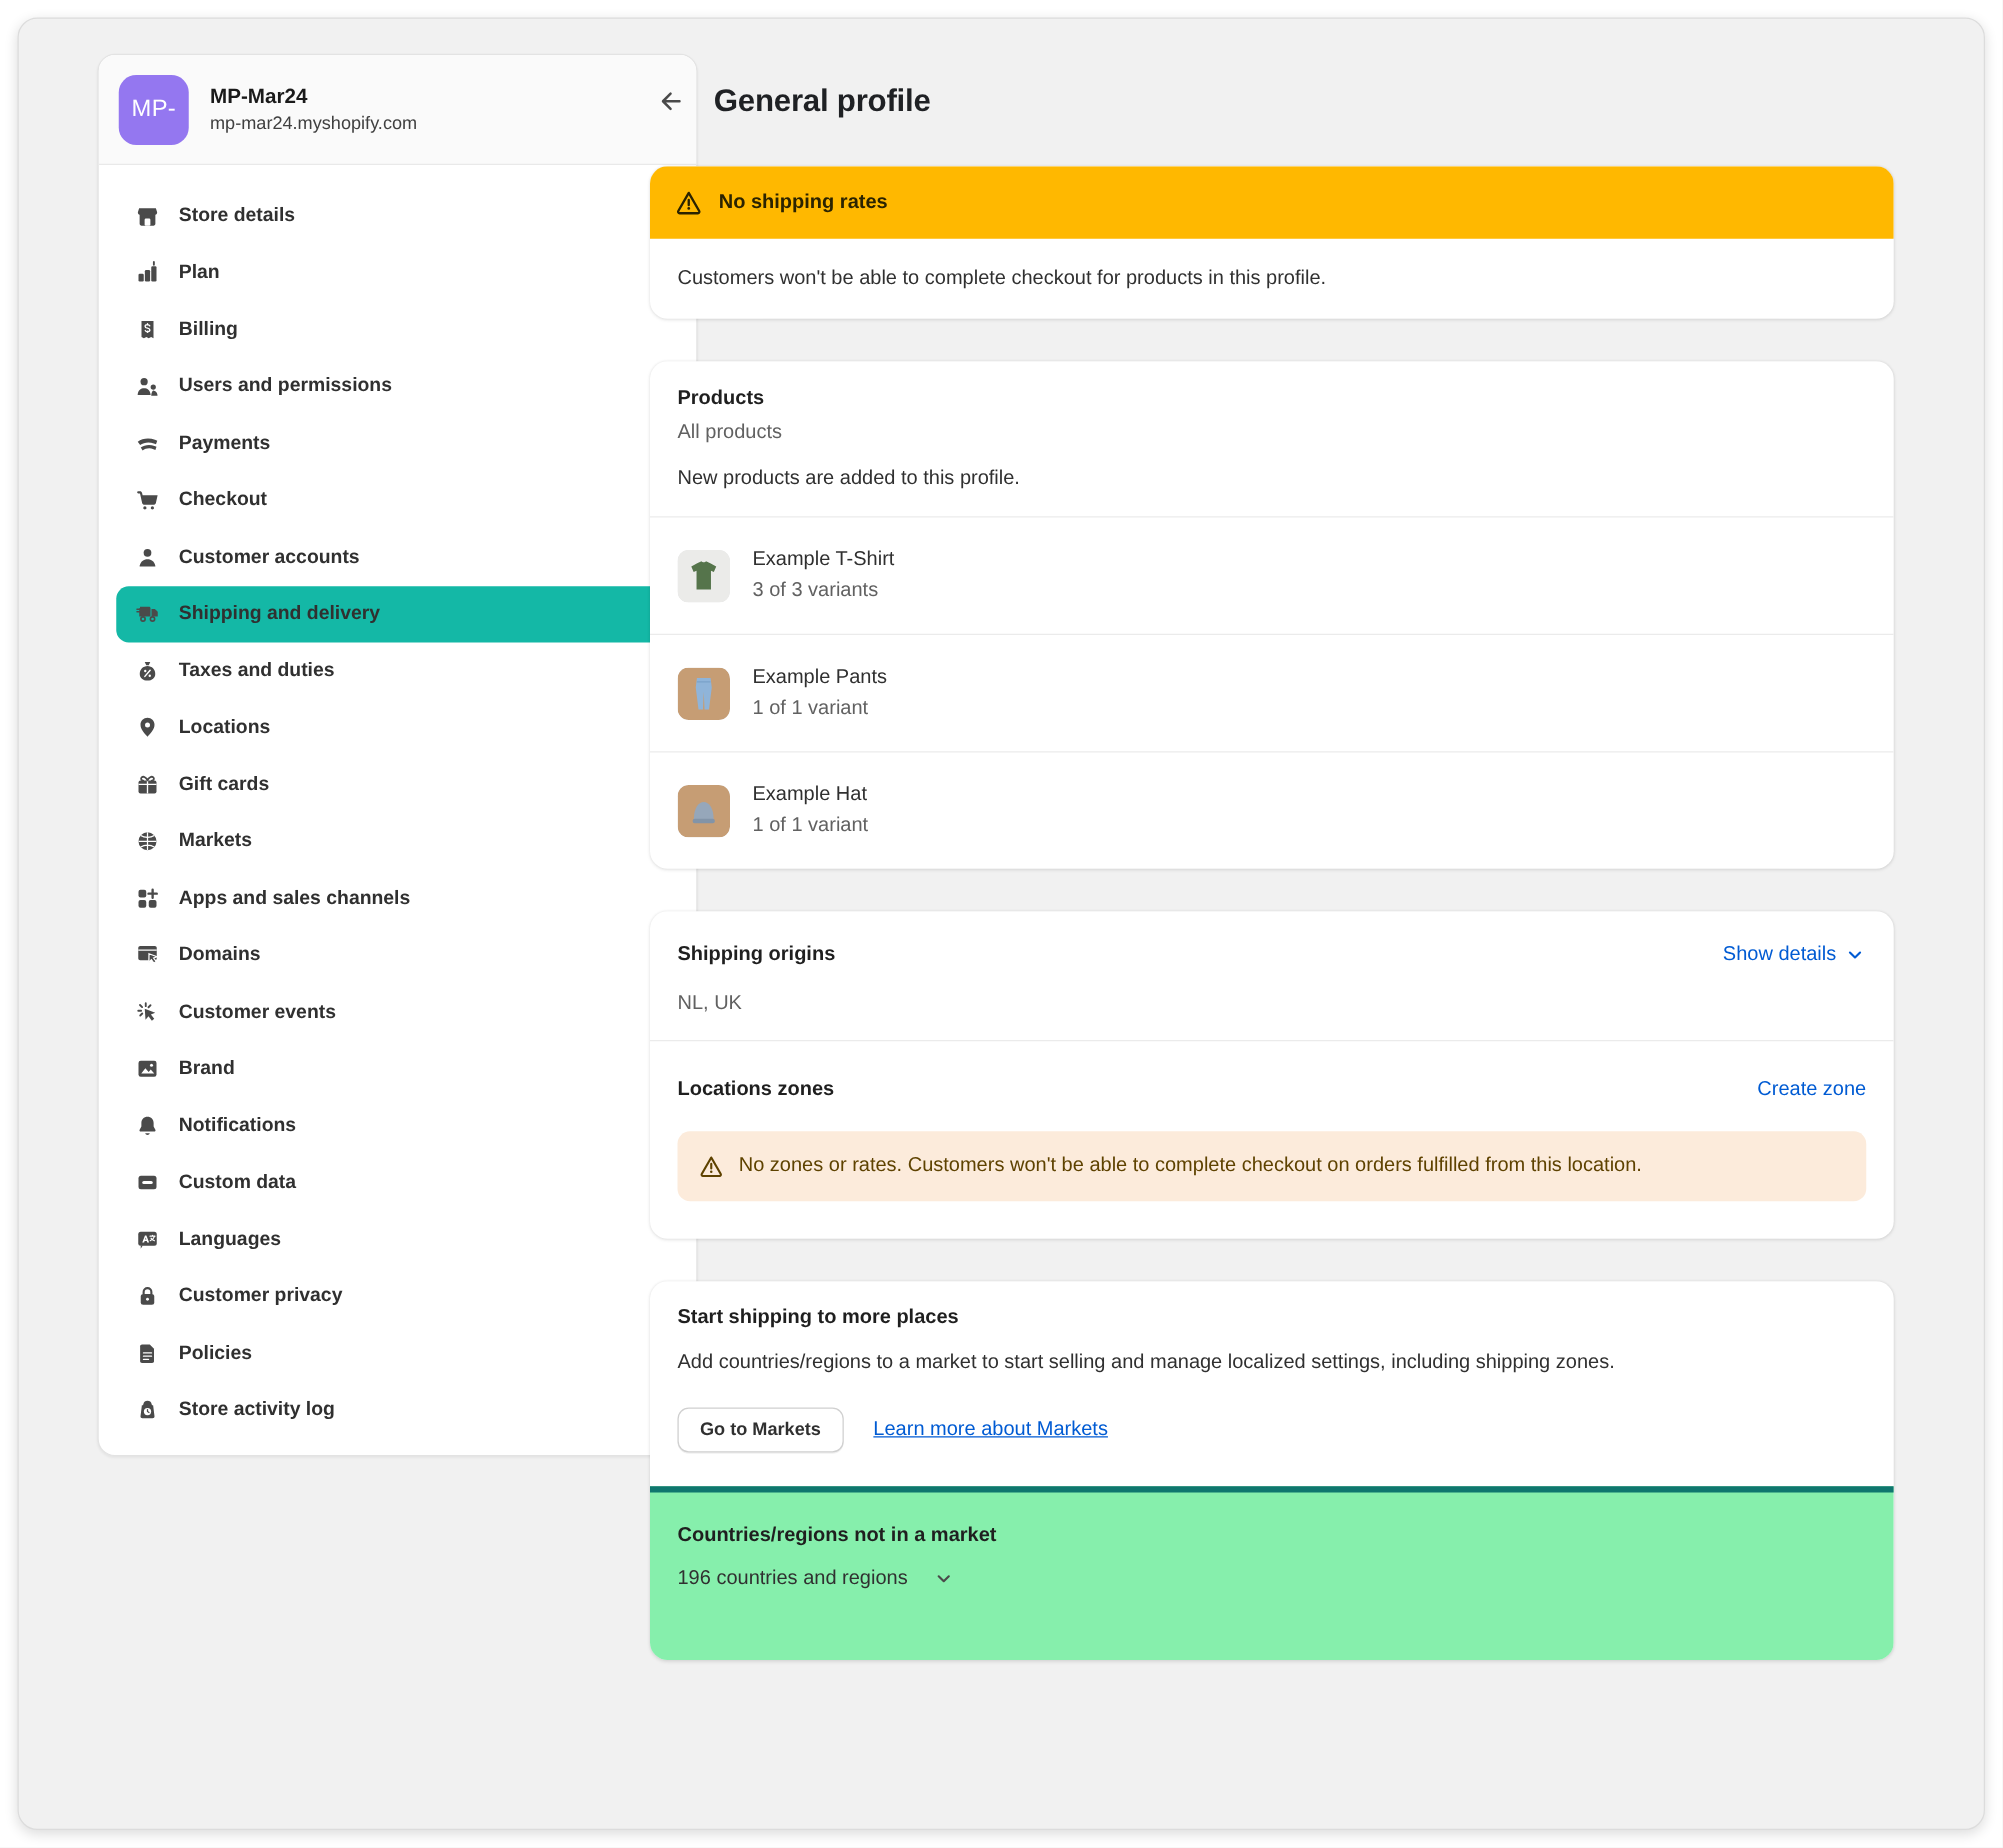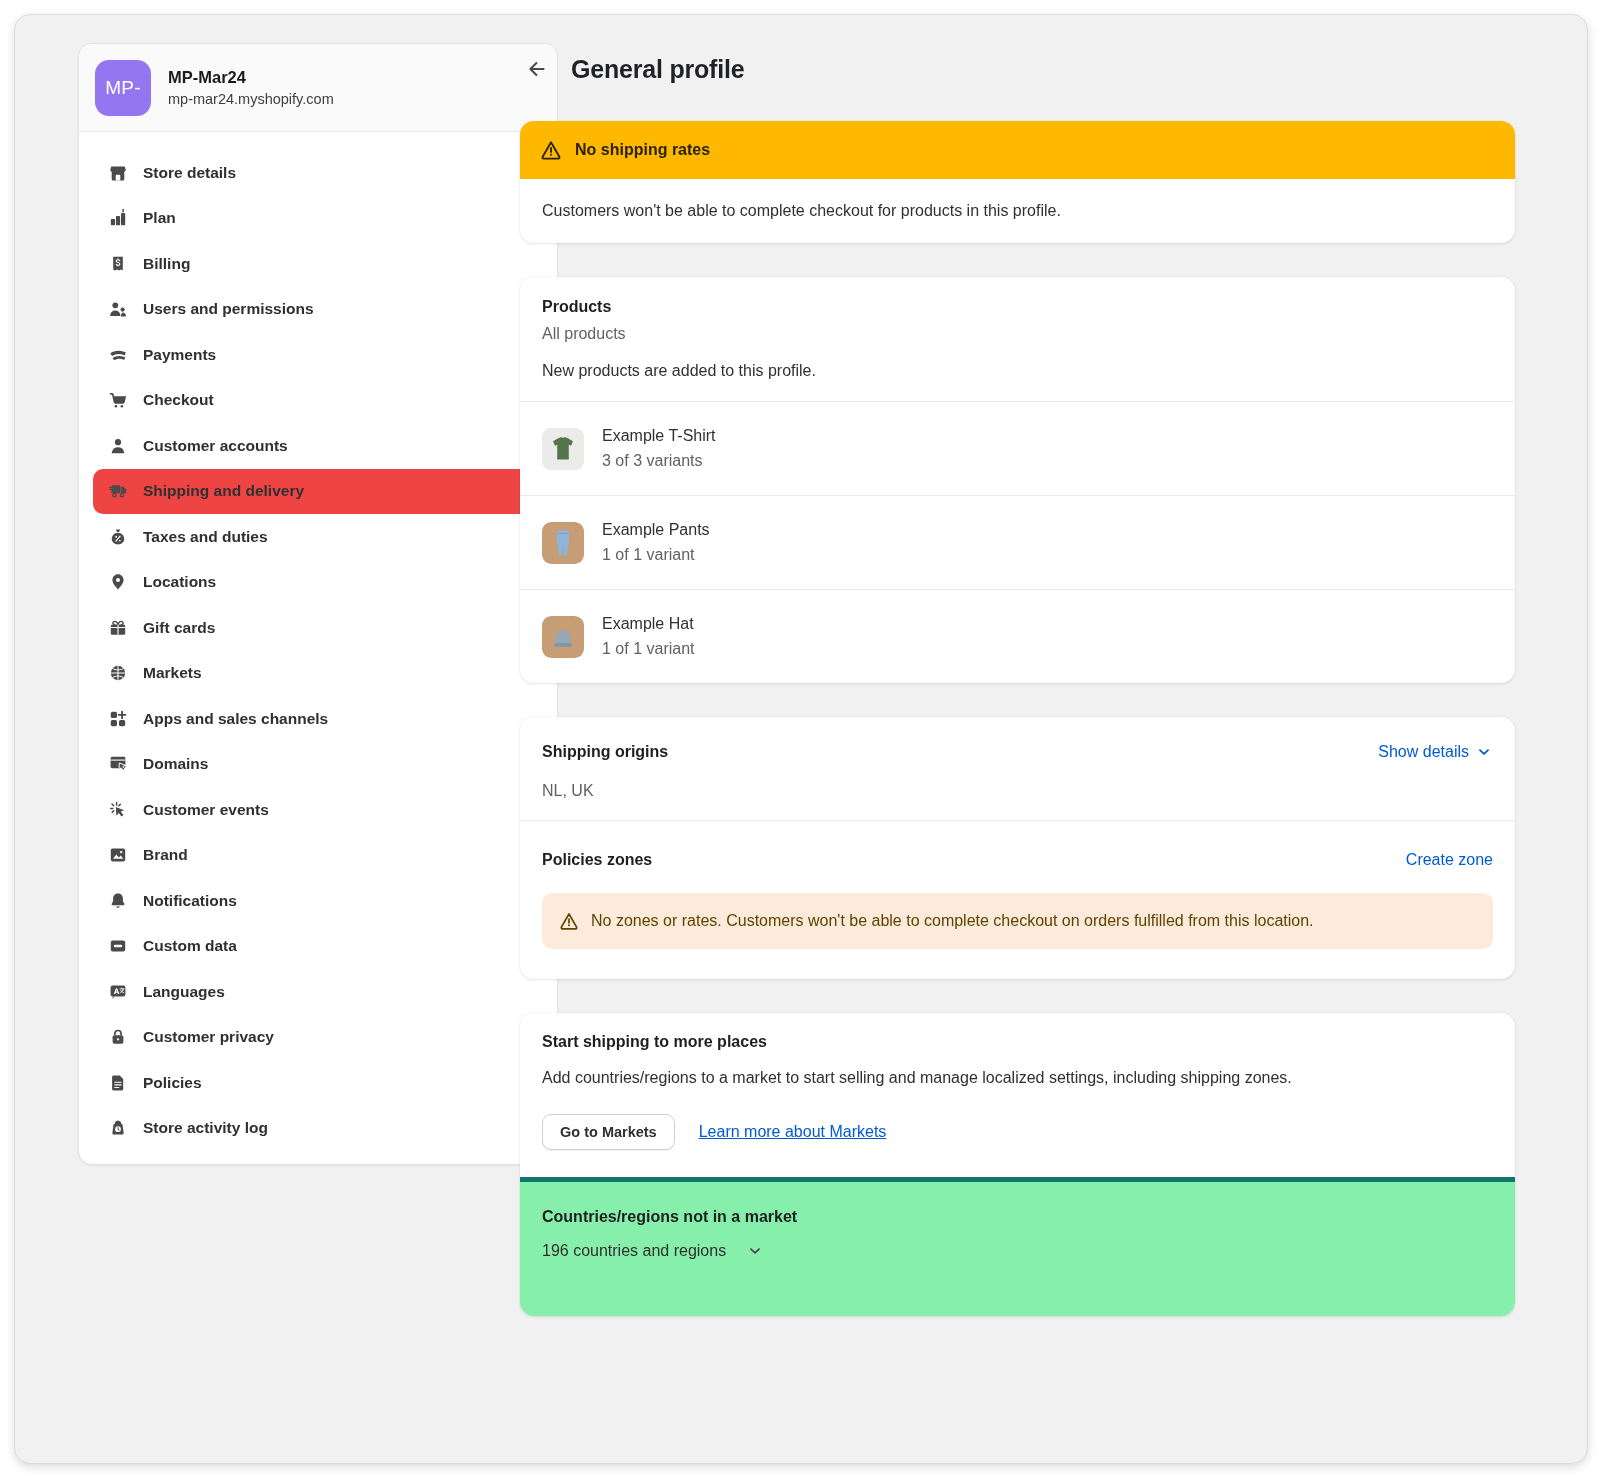--- a/index.html
+++ b/index.html
@@ -36,25 +36,25 @@
   }
   .store-name { font-size:16.5px; font-weight:700; color:#1a1a1a; margin-bottom:4px; }
   .store-domain { font-size:14.5px; color:#404040; }
   .nav { padding:18px 14px 15px; }
   .nav-item {
     display:flex; align-items:center; gap:15px;
     height:45.5px; padding:0 15px; border-radius:10px;
     font-size:15.5px; font-weight:600; color:#303030;
     cursor:pointer;
   }
-  .nav-item.active { background:#ef4444; }
+  .nav-item.active { background:#14b8a6; }
   .nav-icon { width:20px; height:20px; color:#4a4a4a; flex:0 0 auto; }
   
   .main {
-    position:absolute; left:505px; top:24px; width:995px;
+    position:absolute; left:505px; top:36px; width:995px;
     display:flex; flex-direction:column; gap:34px;
   }
   .title-row { display:flex; align-items:center; gap:17px; padding-top:12px; height:48px; }
   .back-btn {
     width:34px; height:34px; border:none; background:transparent; color:#4a4a4a;
     display:flex; align-items:center; justify-content:center; cursor:pointer; border-radius:8px;
   }
   .back-btn svg { width:22px; height:22px; }
   .page-title { font-size:25px; font-weight:700; color:#1f2124; letter-spacing:-.2px; }
   .card {
@@ -483,21 +483,21 @@
               <span>Show details</span>
               <svg class="chev">
                 <use href="#ic-chevron"></use>
               </svg>
             </a>
         </div>
         <div class="origins-value">NL, UK</div>
       </div>
       <div class="section">
         <div class="sec-head">
-          <div class="card-h">Policies zones</div>
+          <div class="card-h">Locations zones</div>
           <a class="link sec-action">Create zone</a>
         </div>
         <div class="zone-warning">
           <svg class="warn">
               <use href="#ic-warn"></use>
             </svg>
           <span>No zones or rates. Customers won't be able to complete checkout on orders fulfilled from this location.</span>
         </div>
       </div>
     </section>

